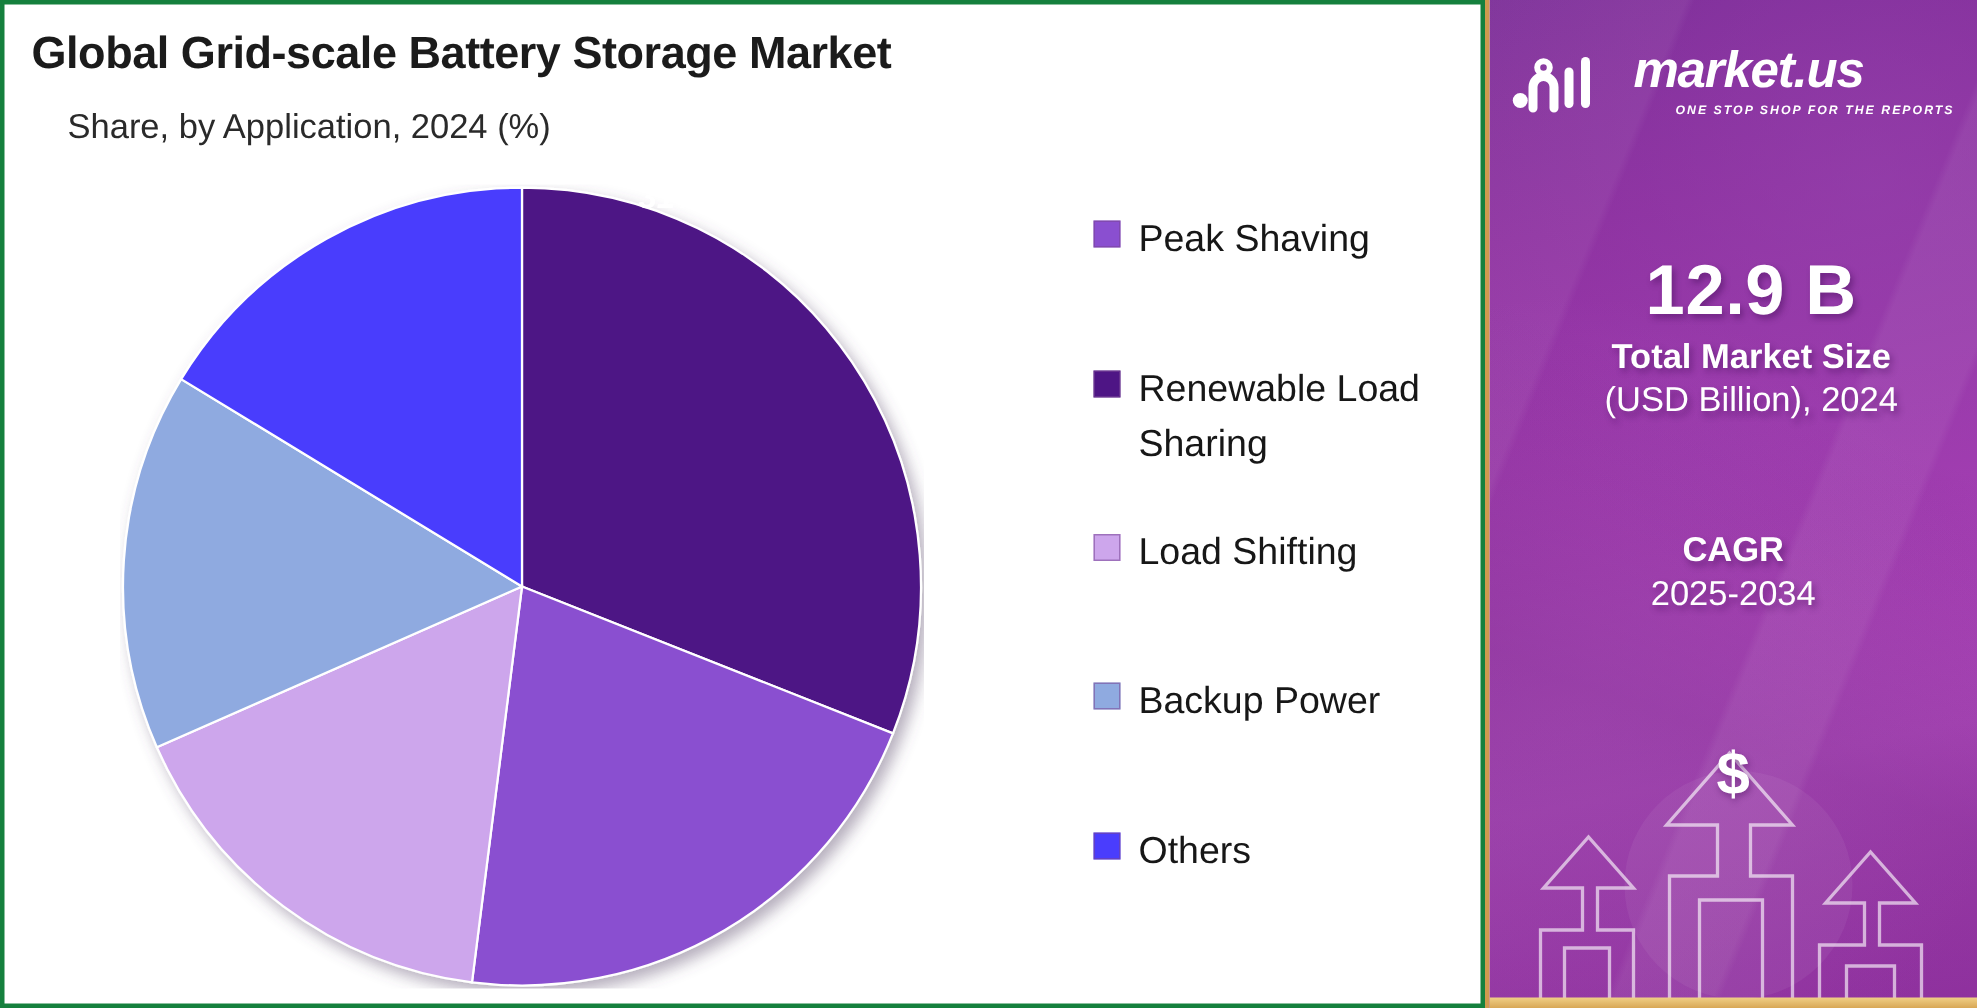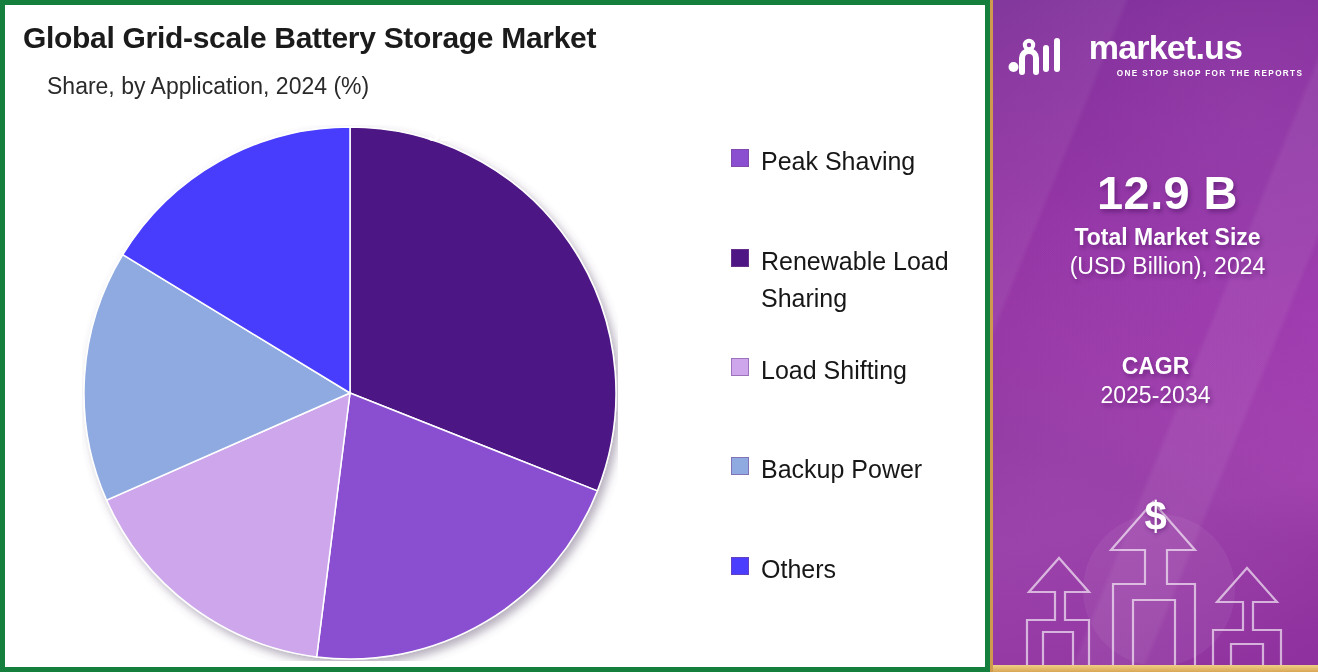--- a/index.html
+++ b/index.html
@@ -20,21 +20,21 @@
   }
 
   
   .chart-panel {
     position: absolute;
     left: 0;
     top: 0;
     width: 990px;
     height: 672px;
     box-sizing: border-box;
-    border: 5px solid #15803d;
+    border: 3px solid #15803d;
     background: #ffffff;
     overflow: hidden;
   }
   .title {
     position: absolute;
     left: 18px;
     top: 16px;
     font-size: 30px;
     font-weight: bold;
     color: #1b1b1b;
@@ -129,20 +129,21 @@
   
   .logo-row {
     position: absolute;
     left: 0;
     right: 0;
     top: 30px;
     display: flex;
     align-items: center;
     justify-content: center;
     gap: 23px;
+    font-style: italic;
   }
   .logo-mark { width: 58px; height: 44px; flex: 0 0 58px; }
   .logo-text-block { display: flex; flex-direction: column; }
   .logo-word {
     font-size: 34px;
     font-weight: bold;
     color: #ffffff;
     letter-spacing: -0.8px;
     line-height: 1;
   }

